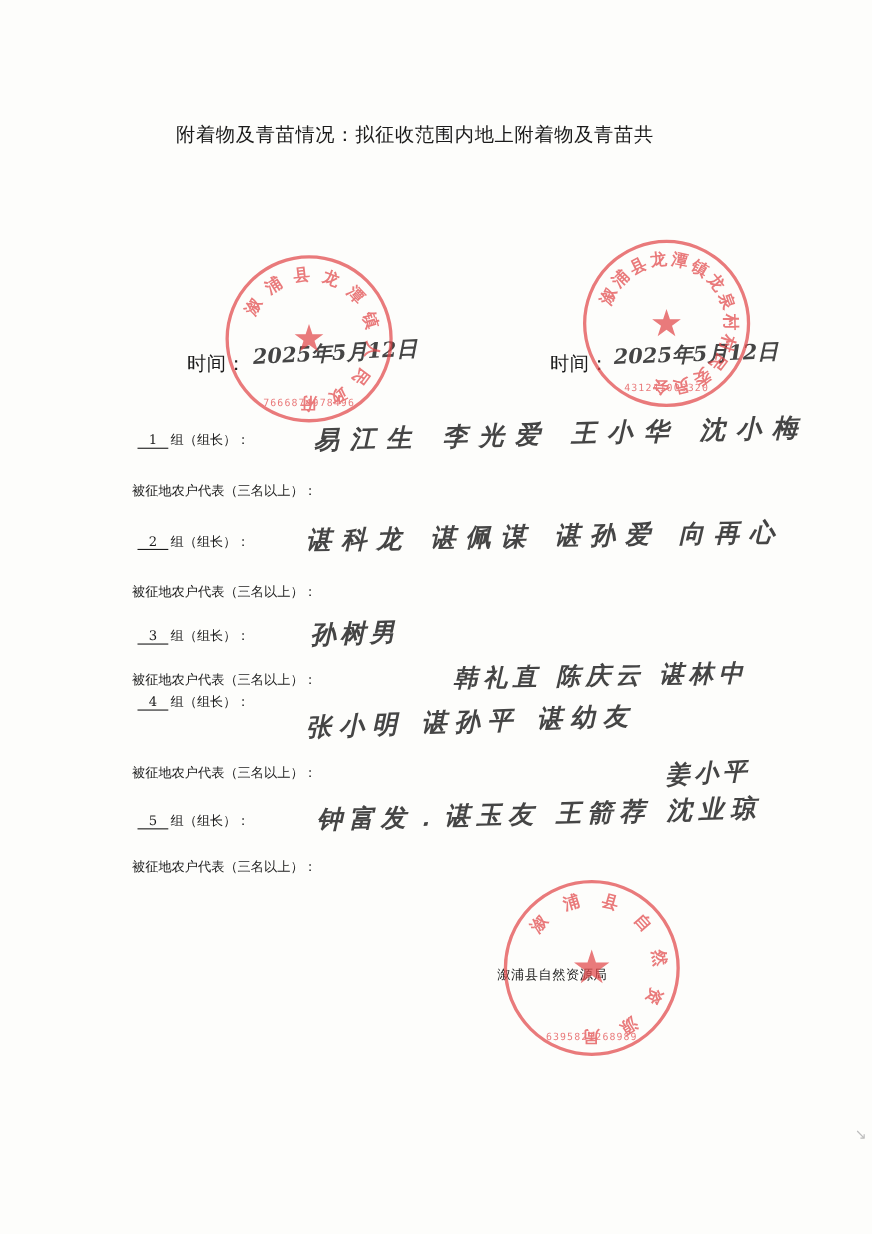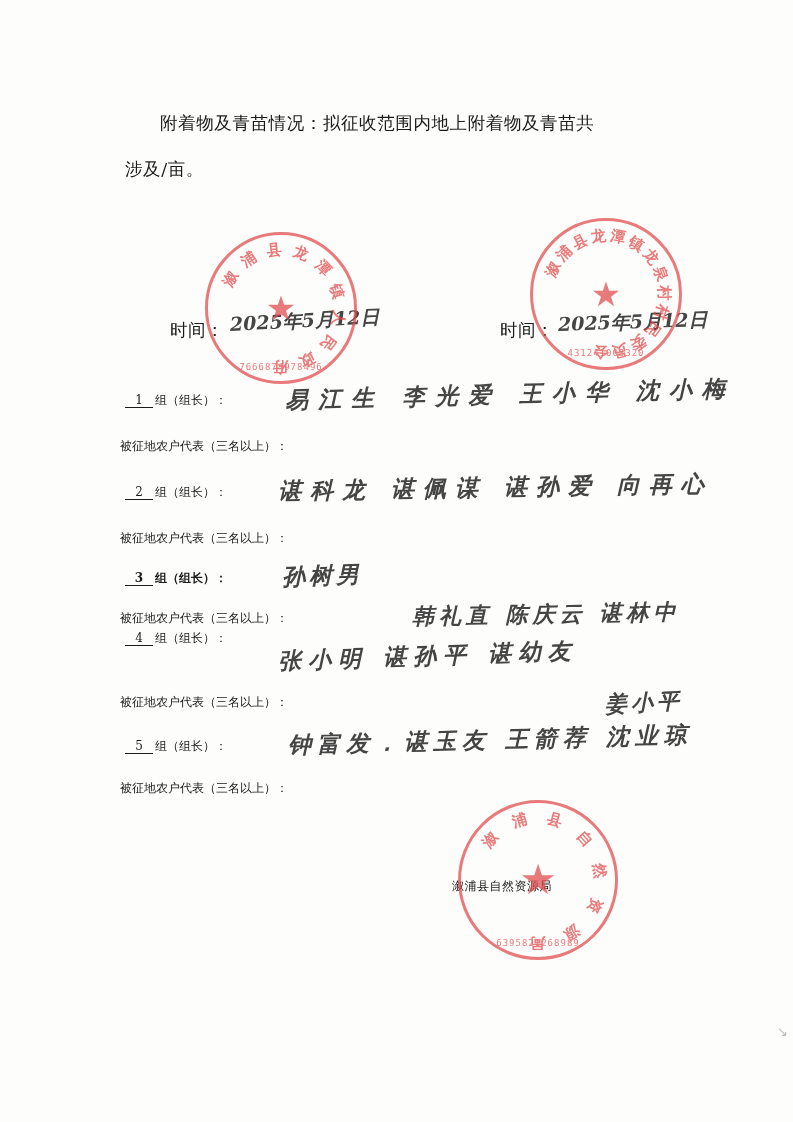--- a/index.html
+++ b/index.html
@@ -122,41 +122,40 @@
     color: #bdbdbd;
     font-size: 13px;
   }
 </style>
 </head>
 <body>
 
 <div id="page">
 
   <div class="para" style="left:160px; top:100px; width:520px;">附着物及青苗情况：拟征收范围内地上附着物及青苗共</div>
-  <div class="para" style="left:125px; top:146px; width:520px;">涉及/亩。</div>
 
   <div class="ptext" style="left:170px; top:318px;">时间：</div>
   <div class="hand" style="left:230px; top:312px; font-size:19px; transform:rotate(-3deg);">2025年5月12日</div>
 
   <div class="ptext" style="left:500px; top:318px;">时间：</div>
   <div class="hand" style="left:558px; top:312px; font-size:19px; transform:rotate(-2deg);">2025年5月12日</div>
 
   <div class="group-line" style="left:125px; top:392px;">
     <span class="gnum">1</span><span>组（组长）：</span>
   </div>
   <div class="hand" style="left:285px; top:385px; font-size:23px; letter-spacing:10px; transform:rotate(-1.5deg);">易江生  李光爱  王小华  沈小梅</div>
   <div class="group-line" style="left:120px; top:438px;">被征地农户代表（三名以上）：</div>
 
   <div class="group-line" style="left:125px; top:484px;">
     <span class="gnum">2</span><span>组（组长）：</span>
   </div>
   <div class="hand" style="left:278px; top:476px; font-size:23px; letter-spacing:9px; transform:rotate(-1deg);">谌科龙  谌佩谋  谌孙爱  向再心</div>
   <div class="group-line" style="left:120px; top:530px;">被征地农户代表（三名以上）：</div>
 
-  <div class="group-line" style="left:125px; top:570px;font-weight:bold;">
+  <div class="group-line" style="left:125px; top:570px;">
     <span class="gnum">3</span><span>组（组长）：</span>
   </div>
   <div class="hand" style="left:282px; top:562px; font-size:23px; letter-spacing:4px; transform:rotate(-2deg);">孙树男</div>
   <div class="group-line" style="left:120px; top:610px;">被征地农户代表（三名以上）：</div>
   <div class="hand" style="left:412px; top:602px; font-size:22px; letter-spacing:5px; transform:rotate(-1deg);">韩礼直  陈庆云  谌林中</div>
 
   <div class="group-line" style="left:125px; top:630px;">
     <span class="gnum">4</span><span>组（组长）：</span>
   </div>
   <div class="hand" style="left:278px; top:646px; font-size:23px; letter-spacing:7px; transform:rotate(-2deg);">张小明  谌孙平  谌幼友</div>

